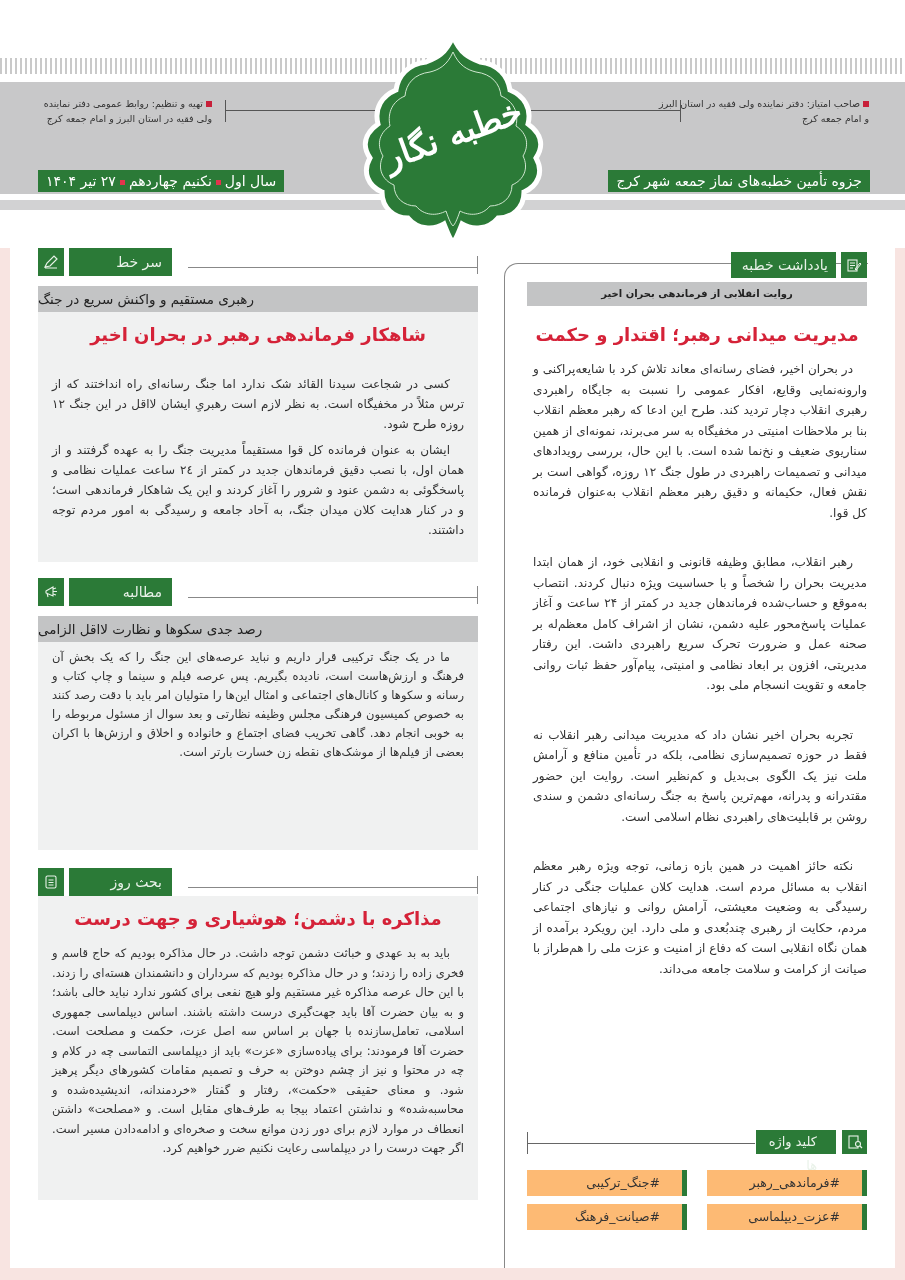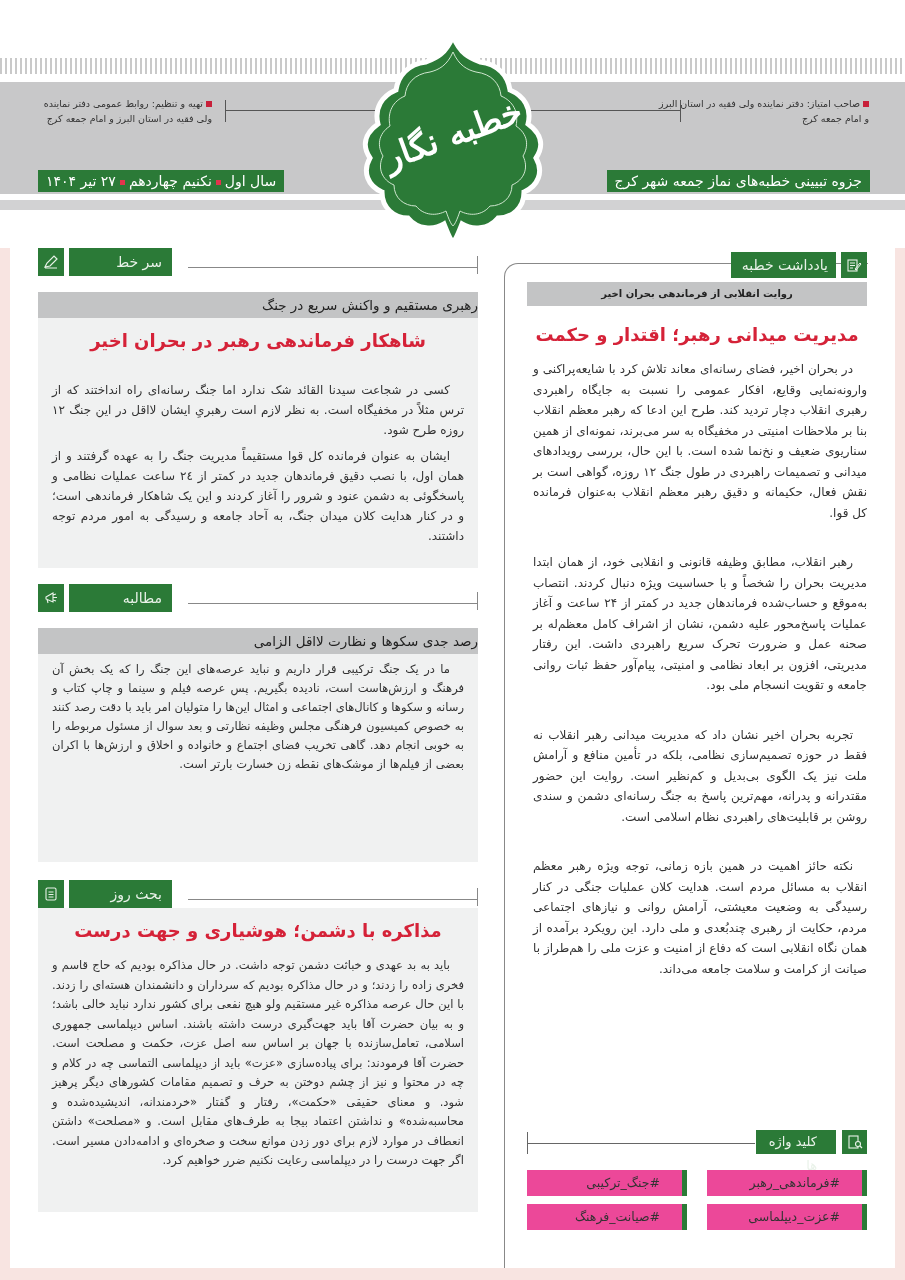--- a/index.html
+++ b/index.html
@@ -62,22 +62,22 @@
   .section-head .rule-end { position: absolute; right: 0; top: 8px; width: 1px; height: 18px; background: #888; }
   .section-head .icon-box {
     position: absolute; left: 0; top: 0; width: 26px; height: 28px; background: #2b7a37;
     display: flex; align-items: center; justify-content: center;
   }
   .section-head .label-box {
     position: absolute; left: 31px; top: 0; width: 103px; height: 28px; background: #2b7a37;
     color: #e9f2e9; font-size: 14px; line-height: 28px; padding-right: 10px; text-align: right;
   }
   .kicker {
-    background: #c3c4c5; height: 26px; line-height: 26px; text-align: right;
-    font-size: 13.5px; color: #222; margin-top: 16px;
+    background: #c3c4c5; height: 26px; line-height: 26px; text-align: left;
+    font-size: 13.5px; color: #222; margin-top: 10px;
   }
   .panel { background: #f0f1f1; padding: 6px 14px 14px 14px; }
   .panel-title {
     color: #d52238; font-weight: bold; font-size: 18px; text-align: center; line-height: 34px;
     margin-bottom: 6px;
   }
   .body-text { font-size: 12px; line-height: 20px; text-align: justify; color: #333; }
   .body-text p { text-indent: 14px; margin-bottom: 6px; }
 
   
@@ -106,21 +106,21 @@
   .kw-head .label-box {
     position: absolute; right: 31px; top: 0; width: 80px; height: 24px; background: #2b7a37;
     color: #e9f2e9; font-size: 13px; line-height: 24px; padding-right: 19px;
   }
   .kw-head .icon-box {
     position: absolute; right: 0; top: 0; width: 25px; height: 24px; background: #2b7a37;
     display: flex; align-items: center; justify-content: center;
   }
   .kw-grid { position: absolute; left: 527px; top: 1170px; width: 340px; display: grid; grid-template-columns: 160px 160px; column-gap: 20px; row-gap: 8px; direction: rtl; }
   .kw-chip {
-    background: #ec4899; height: 26px; line-height: 26px; font-size: 12.5px; color: #333;
+    background: #fdba74; height: 26px; line-height: 26px; font-size: 12.5px; color: #333;
     padding-right: 22px; border-right: 5px solid #2b7a37; text-align: right;
   }
 </style>
 </head>
 <body>
 
 <div class="hdr-stripes"></div>
 <div class="hdr-band"></div>
 <div class="hdr-underline"></div>
 
@@ -130,21 +130,21 @@
 <div class="hdr-rule r"></div>
 <div class="hdr-tick" style="left:680px"></div>
 
 <div class="hdr-note left">
   <span class="sq"></span><span>تهیه و تنظیم: روابط عمومی دفتر نماینده ولی فقیه در استان البرز و امام جمعه کرج</span>
 </div>
 <div class="hdr-rule l"></div>
 <div class="hdr-tick" style="left:225px"></div>
 
 <div class="hdr-badge right">
-  <span>جزوه تبیینی خطبه‌های نماز جمعه شهر کرج</span>
+  <span>جزوه تأمین خطبه‌های نماز جمعه شهر کرج</span>
 </div>
 <div class="hdr-badge left">
   <span>سال اول</span><span class="dot"></span><span>نکنیم چهاردهم</span><span class="dot"></span><span>۲۷ تیر ۱۴۰۴</span>
 </div>
 
 <div class="logo">
   <svg width="210" height="210" viewBox="0 0 210 210">
     <path d="M105 2 C112 20 122 24 132 28 C150 30 160 42 162 56 C176 62 184 74 180 90 C194 100 196 112 188 124 C196 138 190 152 176 158 C176 174 164 184 150 184 C140 196 124 196 114 190 C110 200 108 206 105 208 C102 206 100 200 96 190 C86 196 70 196 60 184 C46 184 34 174 34 158 C20 152 14 138 22 124 C14 112 16 100 30 90 C26 74 34 62 48 56 C50 42 60 30 78 28 C88 24 98 20 105 2 Z" fill="#2b7a37" stroke="#ffffff" stroke-width="5"></path>
     <path d="M105 18 C111 32 120 36 128 38 C144 40 152 50 153 62 C165 67 171 78 168 92 C180 100 181 112 175 122 C181 134 176 146 164 151 C164 164 154 172 142 172 C134 182 121 182 112 177 C109 186 107 190 105 192 C103 190 101 186 98 177 C89 182 76 182 68 172 C56 172 46 164 46 151 C34 146 29 134 35 122 C29 112 30 100 42 92 C39 78 45 67 57 62 C58 50 66 40 82 38 C90 36 99 32 105 18 Z" fill="none" stroke="#cfe6cf" stroke-width="1"></path>
   </svg>

